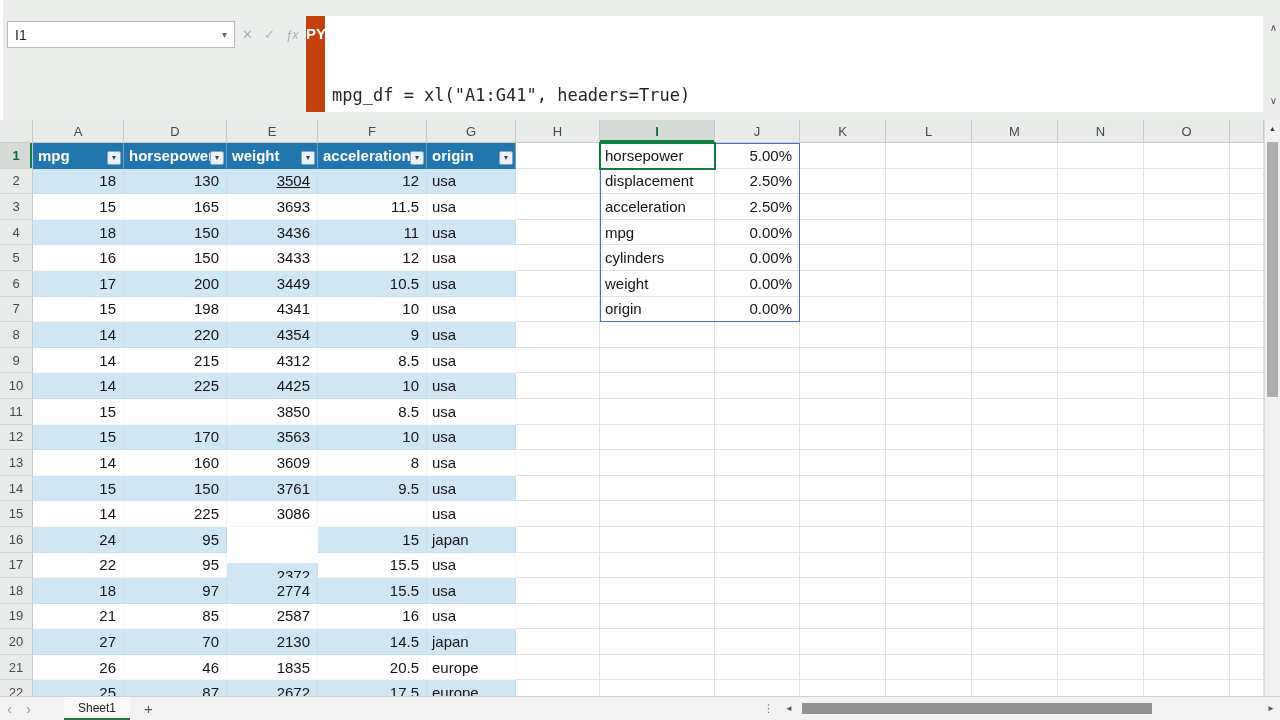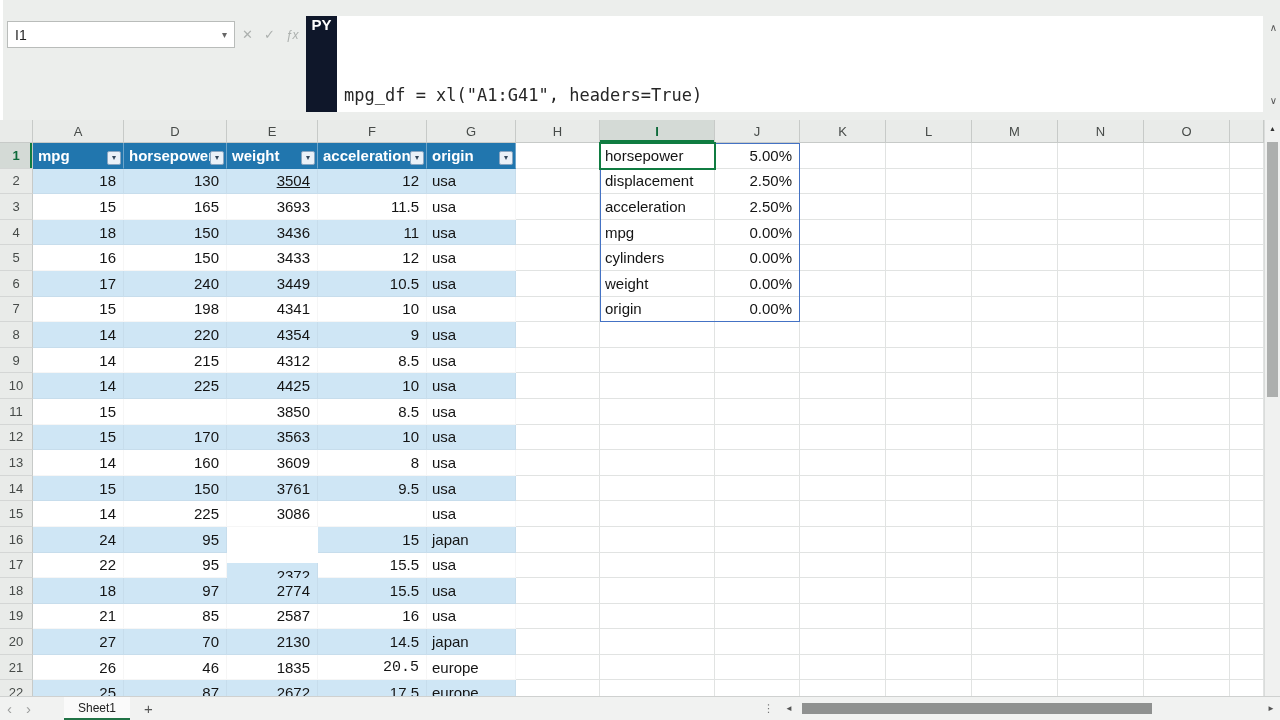--- a/index.html
+++ b/index.html
@@ -8,22 +8,22 @@
 
   
   .topbar{position:absolute;left:3px;top:0;width:1280px;height:120px;background:#ECEEEC}
   .namebox{position:absolute;left:4px;top:21px;width:228px;height:27px;background:#fff;
     border:1px solid #B9BCBA;display:flex;align-items:center;padding:0 7px;font-size:14px;color:#1f1f1f}
   .nb-arrow{margin-left:auto;color:#666;font-size:10px}
   .fb-icons{position:absolute;left:239px;top:21px;height:27px;display:flex;align-items:center;
     gap:11px;color:#ACB0AE;font-size:13px}
   .fb-icons .fxi{font-style:italic;font-size:12px}
   .formulabar{position:absolute;left:303px;top:16px;width:957px;height:96px;background:#fff;display:flex}
-  .py-badge{width:31px;background:#0f172a;color:#fff;font-weight:bold;font-size:15px;
-    text-align:center;flex:none}
+  .py-badge{width:19px;background:#c2410c;color:#fff;font-weight:bold;font-size:15px;
+    text-align:center;padding-top:9px;flex:none}
   .code{flex:1;font-family:"DejaVu Sans Mono",monospace;font-size:17px;color:#262626;
     padding:4px 0 0 7px;line-height:30px;white-space:pre;overflow:hidden}
   .fb-side{position:absolute;right:1px;top:16px;width:17px;height:96px;display:flex;flex-direction:column;
     justify-content:space-between;align-items:center;color:#555;font-size:10px;padding:6px 0}
 
   
   #grid{position:absolute;left:0;top:120px;width:1264px;height:576px;overflow:hidden;background:#fff}
   .grid-header-row{display:flex;height:23px}
   .corner-cell{width:33px;flex:none;background:#E9EBE9;border-right:1px solid #C7CAC8;border-bottom:1px solid #C7CAC8}
   .col-header{flex:none;height:23px;background:#E9EBE9;border-right:1px solid #C7CAC8;border-bottom:1px solid #C7CAC8;
@@ -212,21 +212,21 @@
       <div class="cell" style="width: 86px;"></div>
       <div class="cell" style="width: 86px;"></div>
       <div class="cell" style="width: 86px;"></div>
       <div class="cell" style="width: 86px;"></div>
       <div class="cell" style="width: 86px;"></div>
       <div class="cell" style="width: 34px;"></div>
     </div>
     <div class="grid-row">
       <div class="row-header">6</div>
       <div class="cell tcell band num" style="width: 91px;">17</div>
-      <div class="cell tcell band num" style="width: 103px;">240</div>
+      <div class="cell tcell band num" style="width: 103px;">200</div>
       <div class="cell tcell band num" style="width: 91px;">3449</div>
       <div class="cell tcell band num" style="width: 109px;">10.5</div>
       <div class="cell tcell band left" style="width: 89px;">usa</div>
       <div class="cell" style="width: 84px;"></div>
       <div class="cell left" style="width: 115px;">weight</div>
       <div class="cell num" style="width: 85px;">0.00%</div>
       <div class="cell" style="width: 86px;"></div>
       <div class="cell" style="width: 86px;"></div>
       <div class="cell" style="width: 86px;"></div>
       <div class="cell" style="width: 86px;"></div>
@@ -469,21 +469,21 @@
       <div class="cell" style="width: 86px;"></div>
       <div class="cell" style="width: 86px;"></div>
       <div class="cell" style="width: 86px;"></div>
       <div class="cell" style="width: 34px;"></div>
     </div>
     <div class="grid-row">
       <div class="row-header">21</div>
       <div class="cell tcell num" style="width: 91px;">26</div>
       <div class="cell tcell num" style="width: 103px; text-align: center;">46</div>
       <div class="cell tcell num" style="width: 91px;">1835</div>
-      <div class="cell tcell num" style="width: 109px; font-family: Liberation Mono, monospace;">20.5</div>
+      <div class="cell tcell num" style="width: 109px;">20.5</div>
       <div class="cell tcell left" style="width: 89px;">europe</div>
       <div class="cell" style="width: 84px;"></div>
       <div class="cell" style="width: 115px;"></div>
       <div class="cell" style="width: 85px;"></div>
       <div class="cell" style="width: 86px;"></div>
       <div class="cell" style="width: 86px;"></div>
       <div class="cell" style="width: 86px;"></div>
       <div class="cell" style="width: 86px;"></div>
       <div class="cell" style="width: 86px;"></div>
       <div class="cell" style="width: 34px;"></div>

